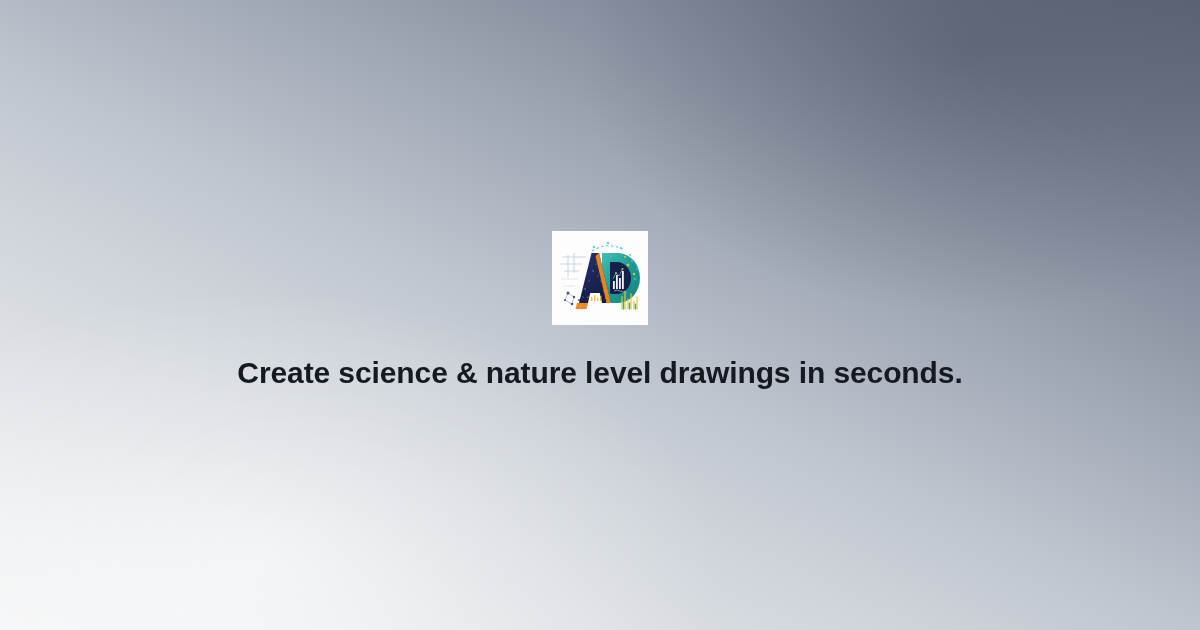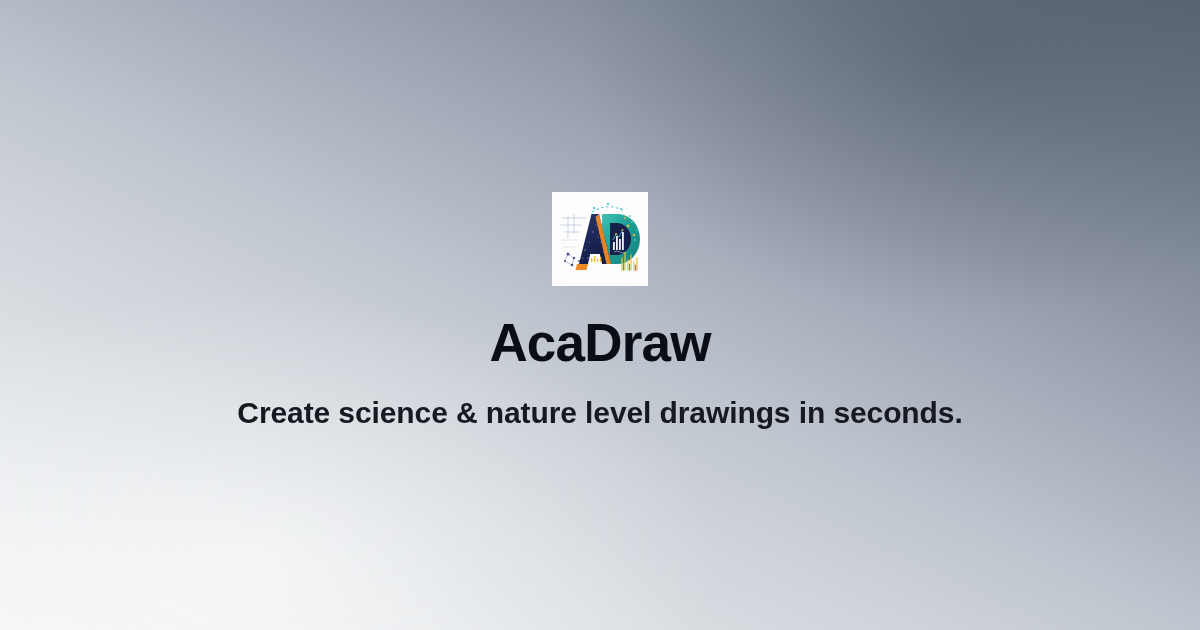--- a/index.html
+++ b/index.html
@@ -244,18 +244,17 @@
         </g>
         <g fill="#f5b731" opacity="0.95">
           <rect x="39" y="66" width="1.4" height="4"></rect>
           <rect x="42" y="64" width="1.4" height="6"></rect>
           <rect x="45" y="67" width="1.4" height="3"></rect>
           <rect x="48" y="65" width="1.4" height="5"></rect>
         </g>
       </svg>
     </div>
 
-    <h1 class="app-title">AcaDraw</h1>
 
     <p class="app-tagline">Create science &amp; nature level drawings in seconds.</p>
 
   </div>
 </div>
 
 </body></html>

